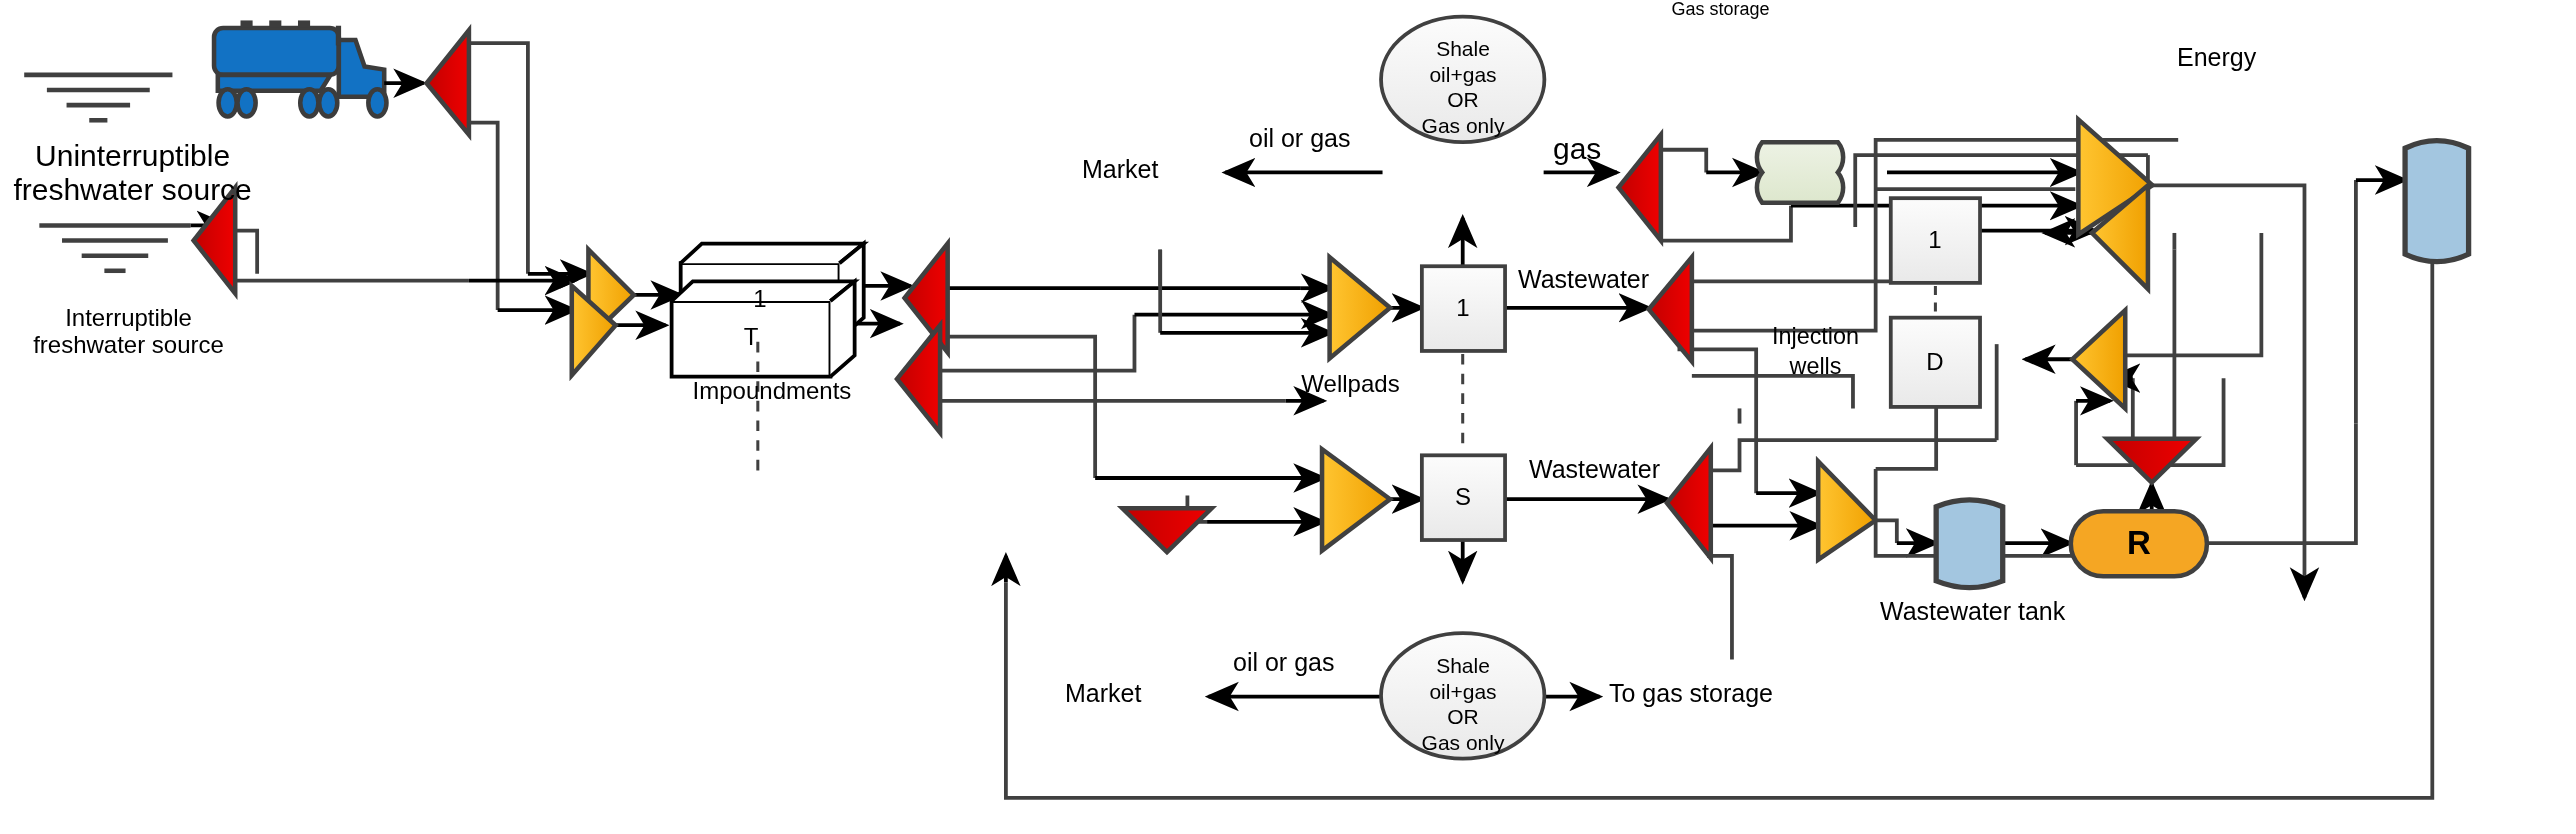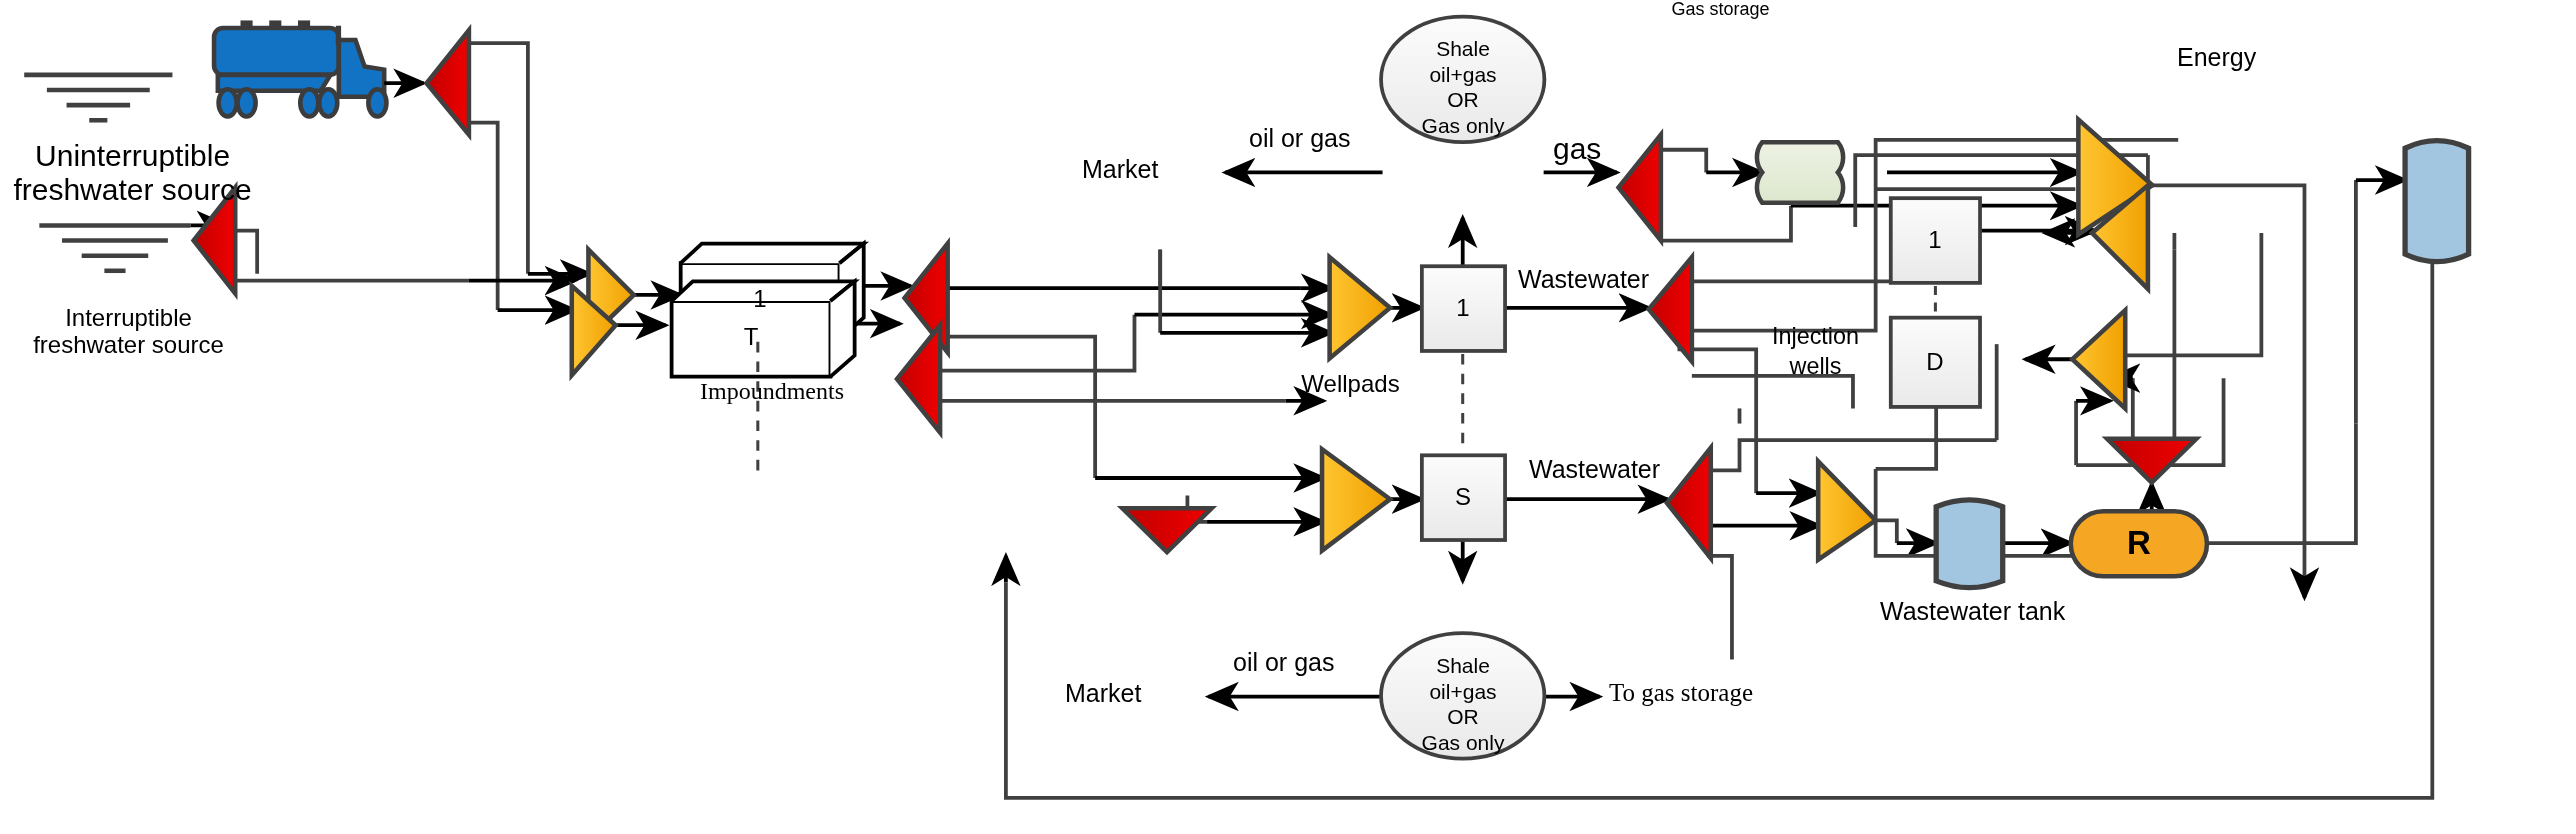--- a/index.html
+++ b/index.html
@@ -289,21 +289,21 @@
   <path d="M3180,196 L3180,336 Q3222,356 3264,336 L3264,196 Q3222,176 3180,196 Z" fill="#a3c6e0" stroke="#404040" stroke-width="7"></path>
 
 </svg>
 
 <div class="lbl c" style="left:7.6px;top:139px;width:250px;font-size:30px;">Uninterruptible
 freshwater source</div>
 
 <div class="lbl c" style="left:15px;top:286px;width:227px;font-size:24px;margin-top:19px;">Interruptible
 freshwater source</div>
 
-<div class="lbl c" style="left:681px;top:378px;width:182px;font-size:24px;font-family:Liberation Serif, serif;">Impoundments</div>
+<div class="lbl c" style="left:681px;top:378px;width:182px;font-size:24px;">Impoundments</div>
 
 <div class="lbl c" style="left:726px;top:286px;width:68px;font-size:24px;">1</div>
 <div class="lbl c" style="left:717px;top:324px;width:68px;font-size:24px;">T</div>
 
 <div class="lbl c" style="left:1271px;top:371px;width:159px;font-size:24px;">Wellpads</div>
 
 <div class="lbl c" style="left:1429px;top:295px;width:68px;font-size:24px;">1</div>
 <div class="lbl c" style="left:1429px;top:484px;width:68px;font-size:24px;">S</div>
 
 <div class="lbl c" style="left:1395px;top:36px;width:136px;font-size:21px;line-height:1.22;">Shale
@@ -316,21 +316,21 @@
 Gas only</div>
 
 <div class="lbl" style="left:1082px;top:155px;font-size:25px;">Market</div>
 <div class="lbl" style="left:1249px;top:124px;font-size:25px;">oil or gas</div>
 
 <div class="lbl" style="left:1065px;top:679px;font-size:25px;">Market</div>
 <div class="lbl" style="left:1233px;top:648px;font-size:25px;">oil or gas</div>
 
 <div class="lbl" style="left:1553px;top:132px;font-size:30px;">gas</div>
 
-<div class="lbl" style="left:1609px;top:679px;font-size:25px;font-family:Liberation Serif, serif;">To gas storage</div>
+<div class="lbl" style="left:1609px;top:679px;font-size:25px;">To gas storage</div>
 
 <div class="lbl c" style="left:1622px;top:-1.5px;width:197px;font-size:18px;">Gas storage</div>
 
 <div class="lbl" style="left:2177px;top:43px;font-size:25px;text-align:right;">Energy</div>
 
 <div class="lbl" style="left:1518px;top:265px;font-size:25px;">Wastewater</div>
 <div class="lbl" style="left:1529px;top:455px;font-size:25px;">Wastewater</div>
 
 <div class="lbl c" style="left:1740px;top:321px;width:151px;font-size:23.4px;line-height:1.3;">Injection
 wells</div>

